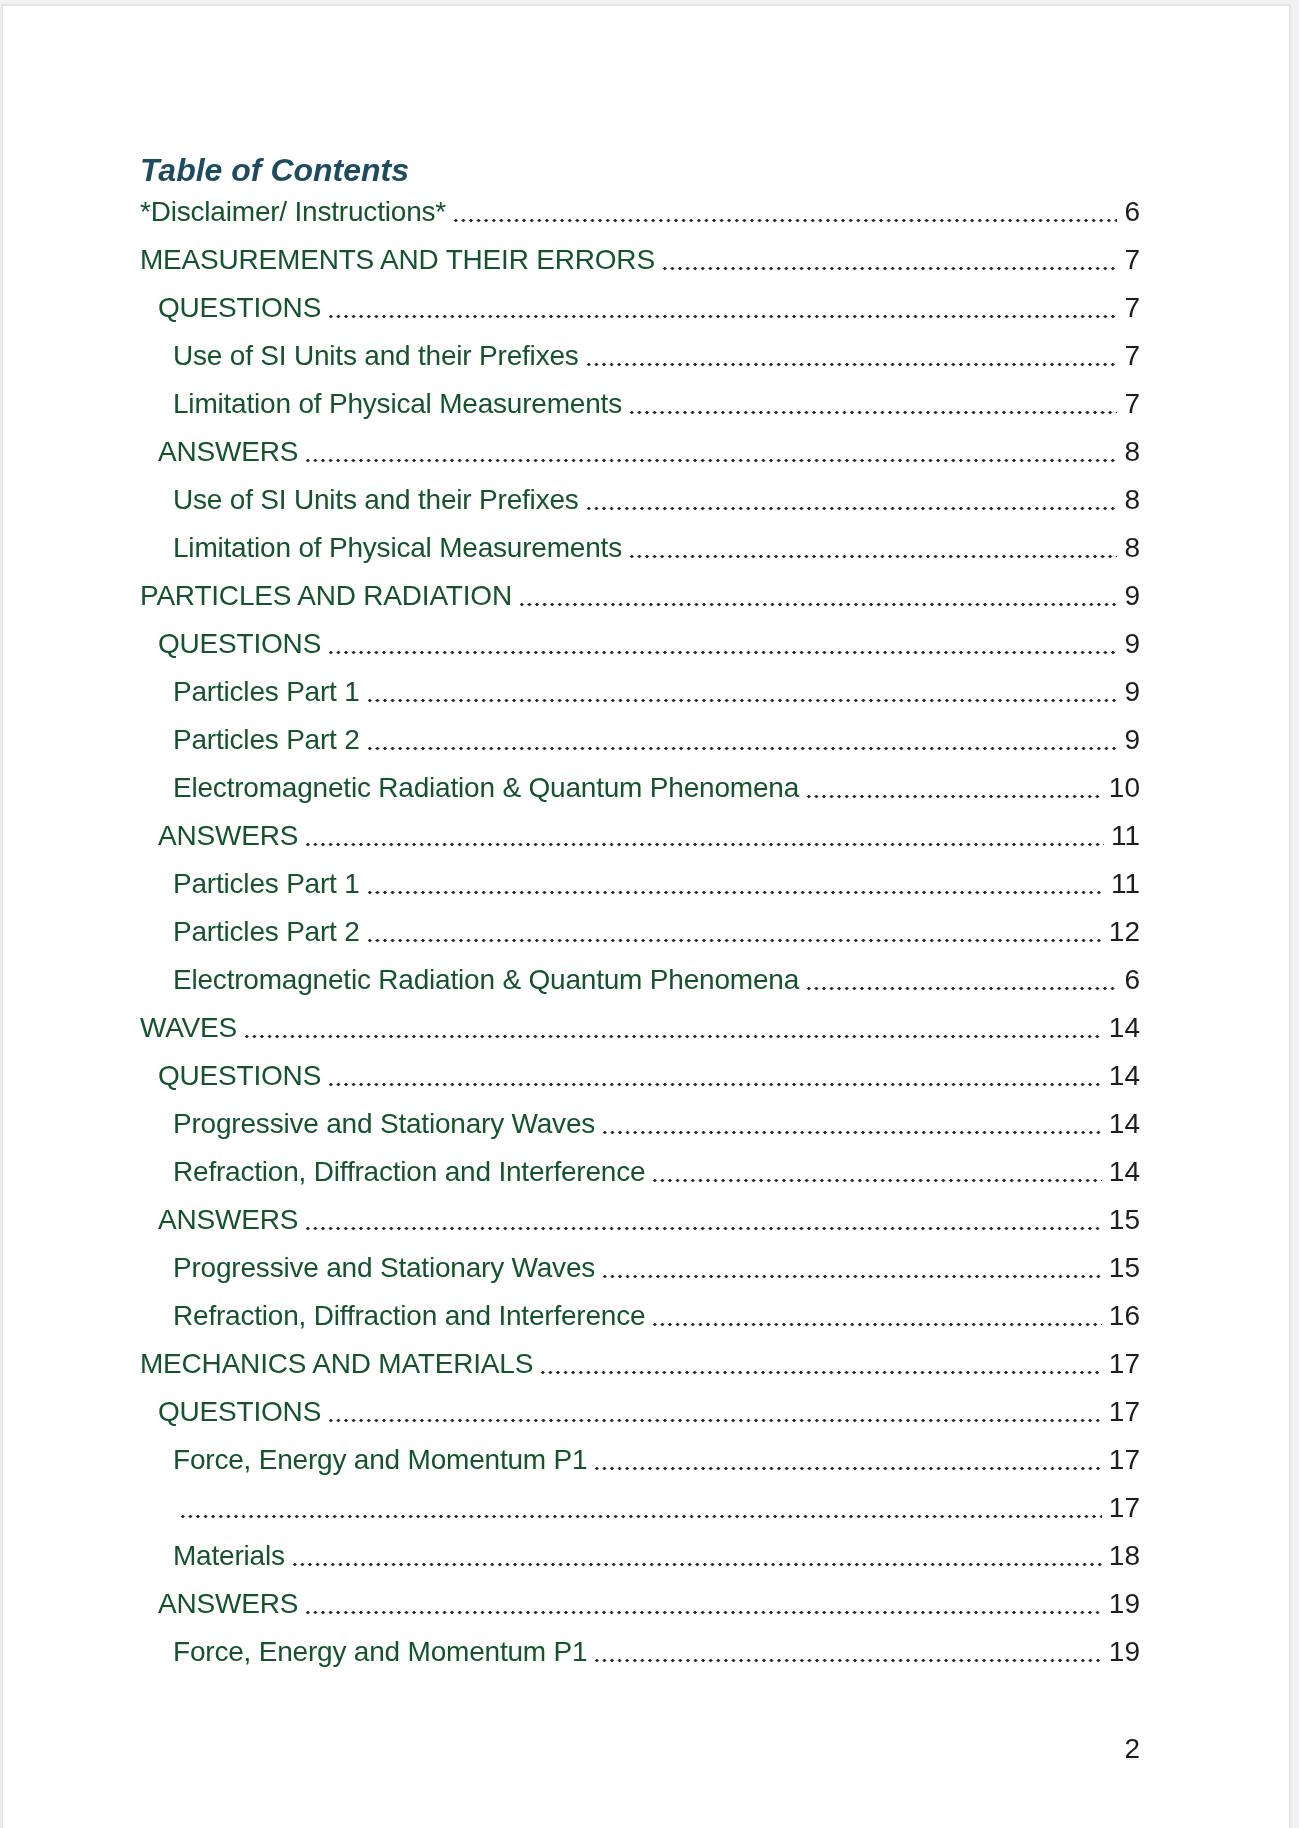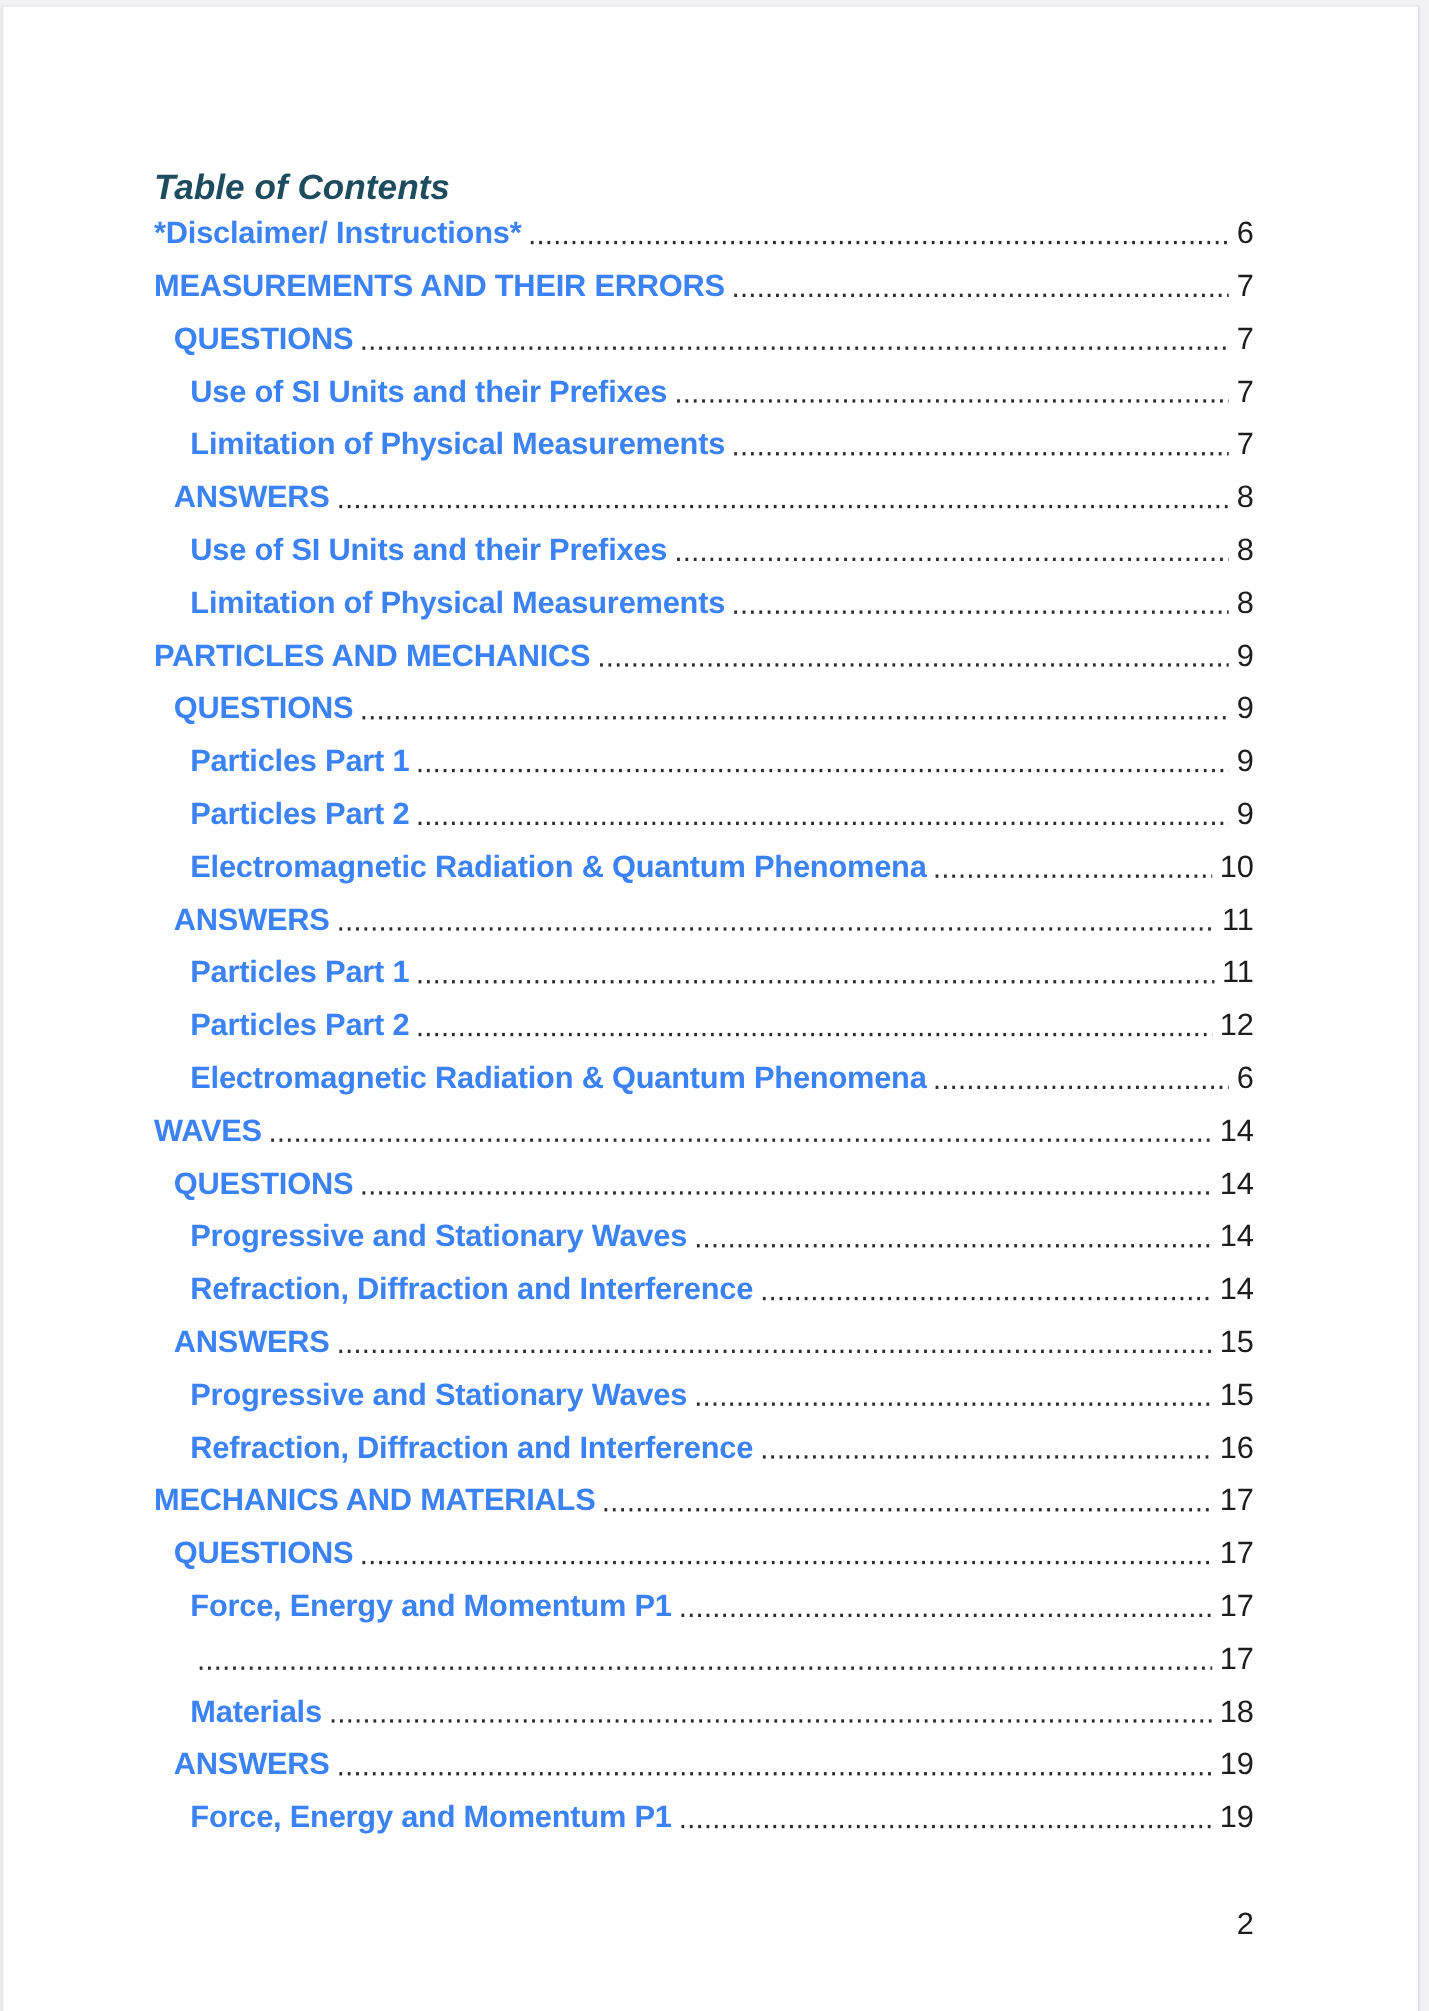--- a/index.html
+++ b/index.html
@@ -39,22 +39,22 @@
     align-items: stretch;
     height: 48px;
     overflow: hidden;
   }
   .toc-row.level-0 { padding-left: 0; }
   .toc-row.level-1 { padding-left: 18px; }
   .toc-row.level-2 { padding-left: 33px; justify-content: flex-end; }
   .toc-title {
     font-size: 28px;
     line-height: 48px;
-    font-weight: bold;
-    color: #3b82f6;
+    font-weight: normal;
+    color: #14532d;
     white-space: nowrap;
     letter-spacing: -0.2px;
   }
   .leader {
     flex: 1;
     margin: 0 7px 0 6px;
     background-image: radial-gradient(circle, #2b2b2b 1.45px, transparent 1.6px);
     background-size: 7.6px 3px;
     background-repeat: repeat-x;
     background-position: left bottom 14px;
@@ -124,21 +124,21 @@
     <span class="toc-page">8</span>
   </div>
 
   <div class="toc-row level-2">
     <span class="toc-title">Limitation of Physical Measurements</span>
     <span class="leader"></span>
     <span class="toc-page">8</span>
   </div>
 
   <div class="toc-row level-0">
-    <span class="toc-title">PARTICLES AND MECHANICS</span>
+    <span class="toc-title">PARTICLES AND RADIATION</span>
     <span class="leader"></span>
     <span class="toc-page">9</span>
   </div>
 
   <div class="toc-row level-1">
     <span class="toc-title">QUESTIONS</span>
     <span class="leader"></span>
     <span class="toc-page">9</span>
   </div>
 

